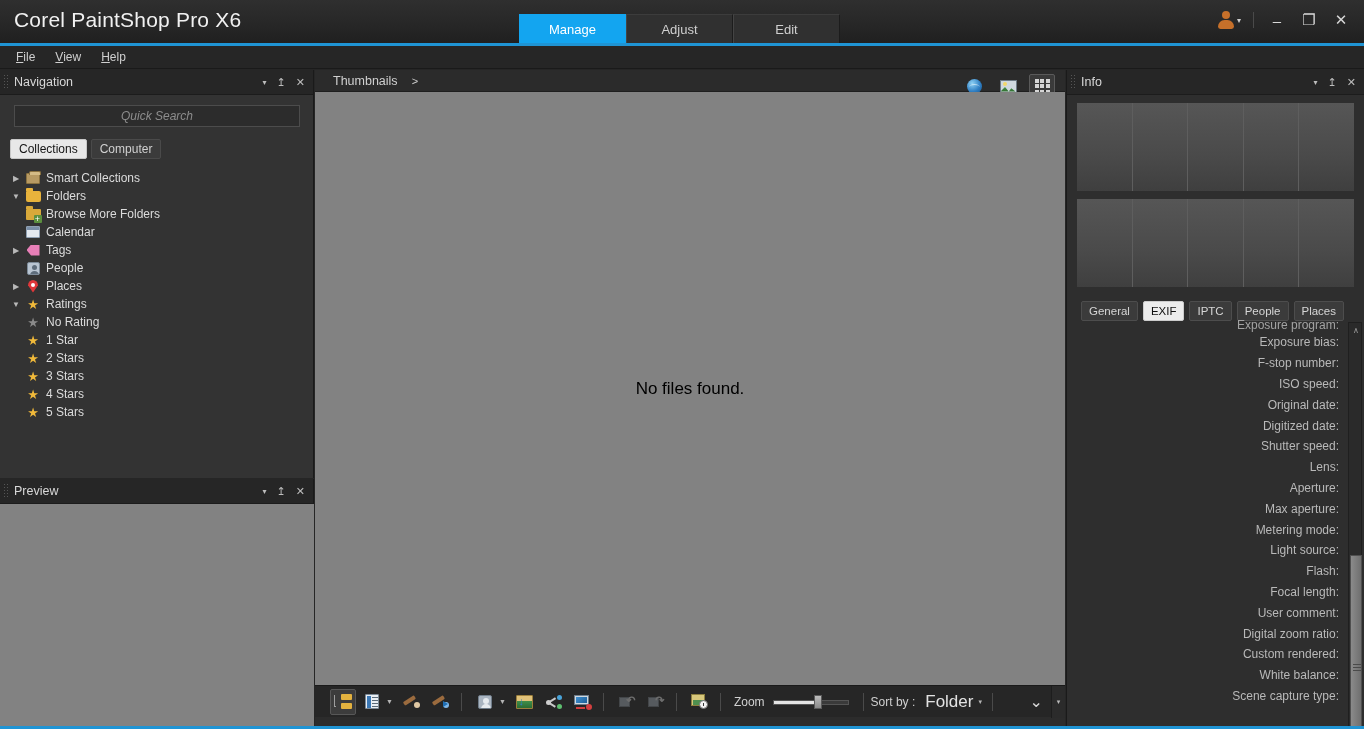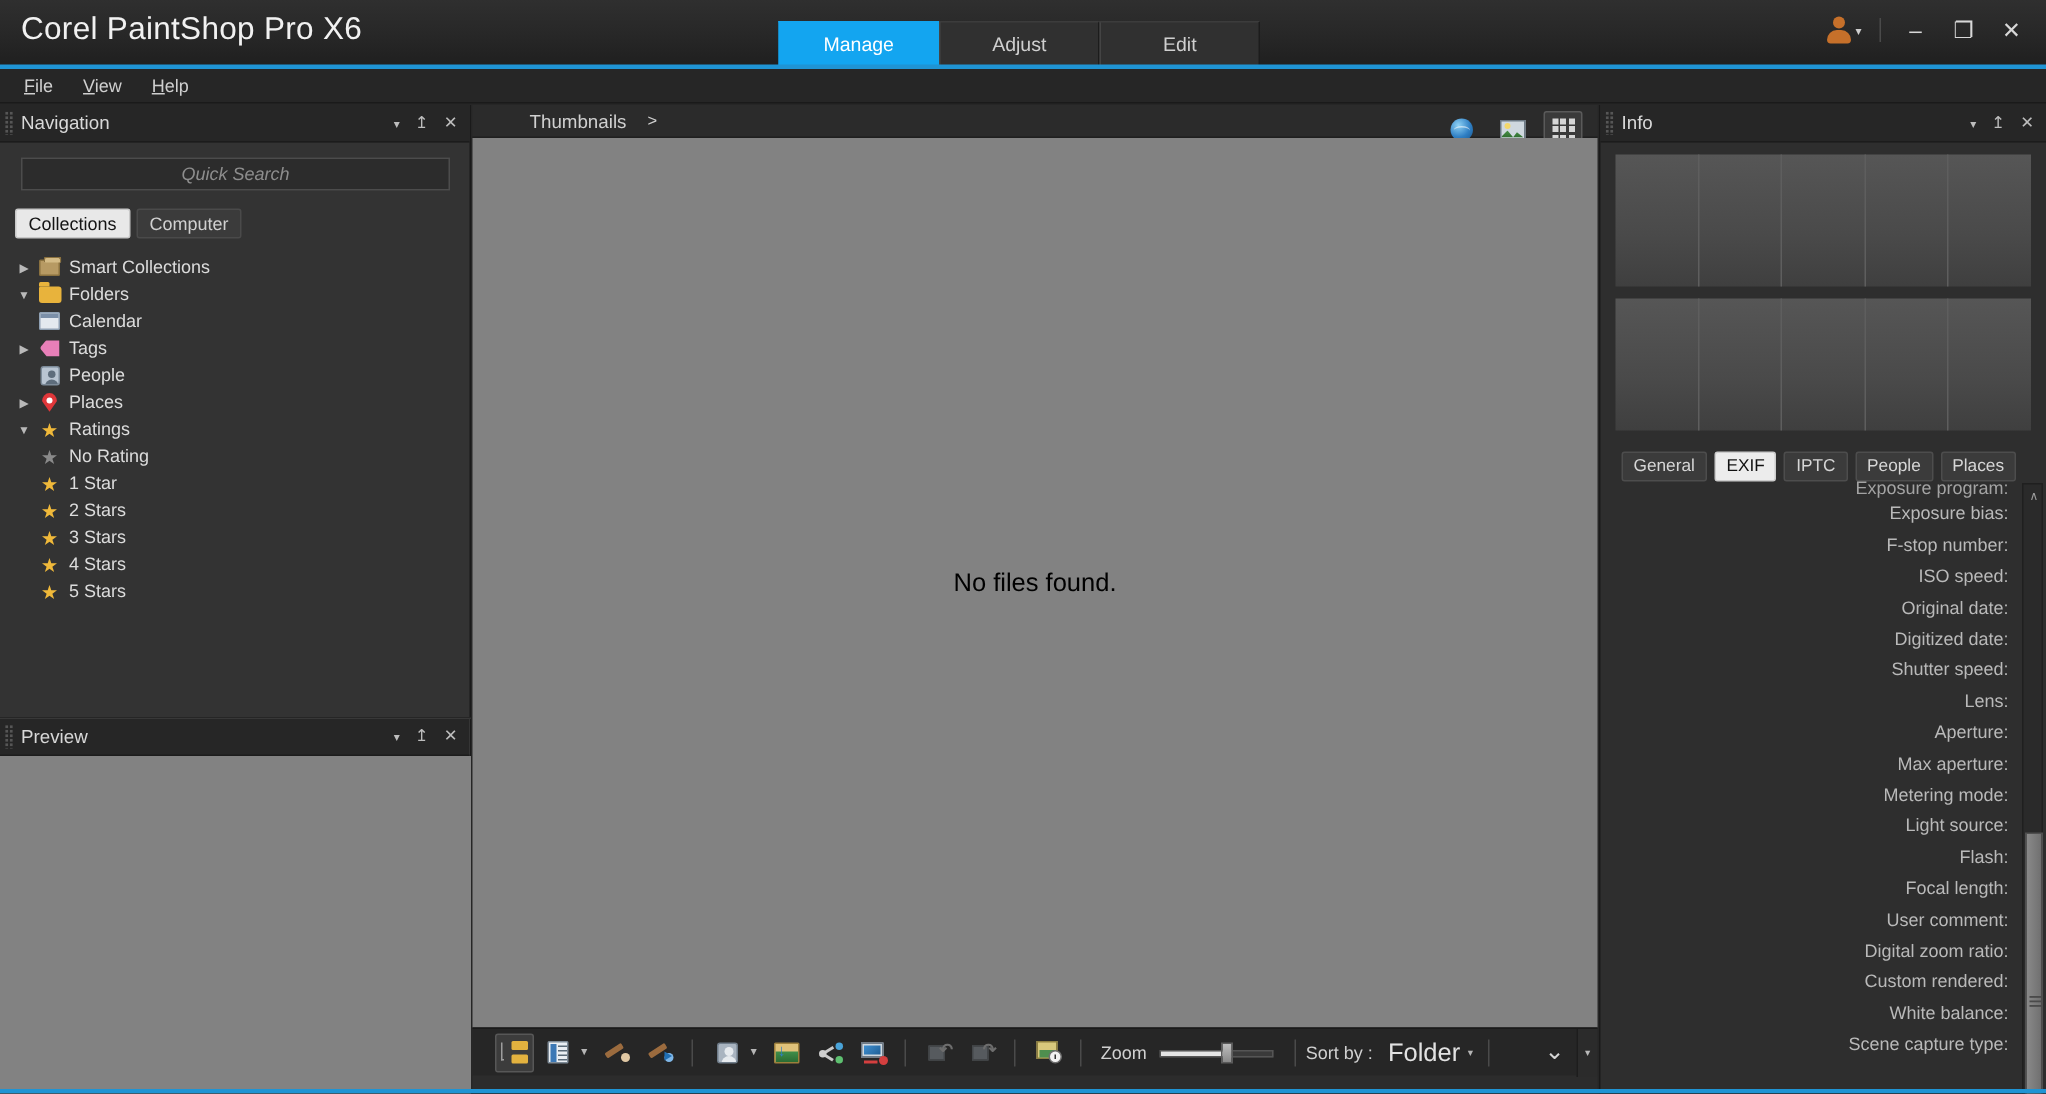--- a/index.html
+++ b/index.html
@@ -158,21 +158,21 @@
     background: #6e6e6e; border-right: 1px solid #1a1a1a;
   }
   .prev-body { position: absolute; left: 0; top: 25px; width: 314px; height: 225px; background: #828282; }
 
   
   .center {
     position: absolute; left: 315px; top: 70px; width: 750px; height: 659px; background: #2c2c2c;
   }
   .thumb-head {
     position: relative; height: 22px; background: #2b2b2b;
-    display: flex; align-items: center; border-bottom: 1px solid #1f1f1f; padding-left: 20px;
+    display: flex; align-items: center; border-bottom: 1px solid #1f1f1f;
   }
   .breadcrumb { font-size: 12.5px; color: #d0d0d0; margin-left: 18px; }
   .crumb-sep { font-size: 11px; color: #cfcfcf; margin-left: 14px; }
   .view-icons { position: absolute; right: 10px; top: 4px; display: flex; gap: 8px; align-items: center; }
   .vbtn { width: 26px; height: 24px; display: flex; align-items: center; justify-content: center;
       border: 1px solid transparent; border-radius: 2px; cursor: pointer; }
   .vbtn.active { background: #3a3a3a; border-color: #5a5a5a; }
   .ic-globe { width: 15px; height: 15px; border-radius: 50%;
       background: radial-gradient(circle at 35% 30%, #8fd2f5 0%, #2f7fc4 55%, #17538a 100%); position: relative; }
   .ic-globe:after { content:""; position:absolute; left:2px; top:5px; width:11px; height:5px;
@@ -402,20 +402,26 @@
       </div>
 
       <div class="tree-row">
         <span class="tw">▼</span>
         <span class="tree-ico">
             <span class="ic-folder"></span>
           </span>
         <span class="tree-label">Folders</span>
       </div>
 
+      <div class="tree-row indent-1">
+        <span class="tree-ico">
+            <span class="ic-folder-plus"></span>
+          </span>
+        <span class="tree-label">Browse More Folders</span>
+      </div>
 
       <div class="tree-row" style="padding-left:24px">
         <span class="tree-ico">
             <span class="ic-cal"></span>
           </span>
         <span class="tree-label">Calendar</span>
       </div>
 
       <div class="tree-row">
         <span class="tw">▶</span>

